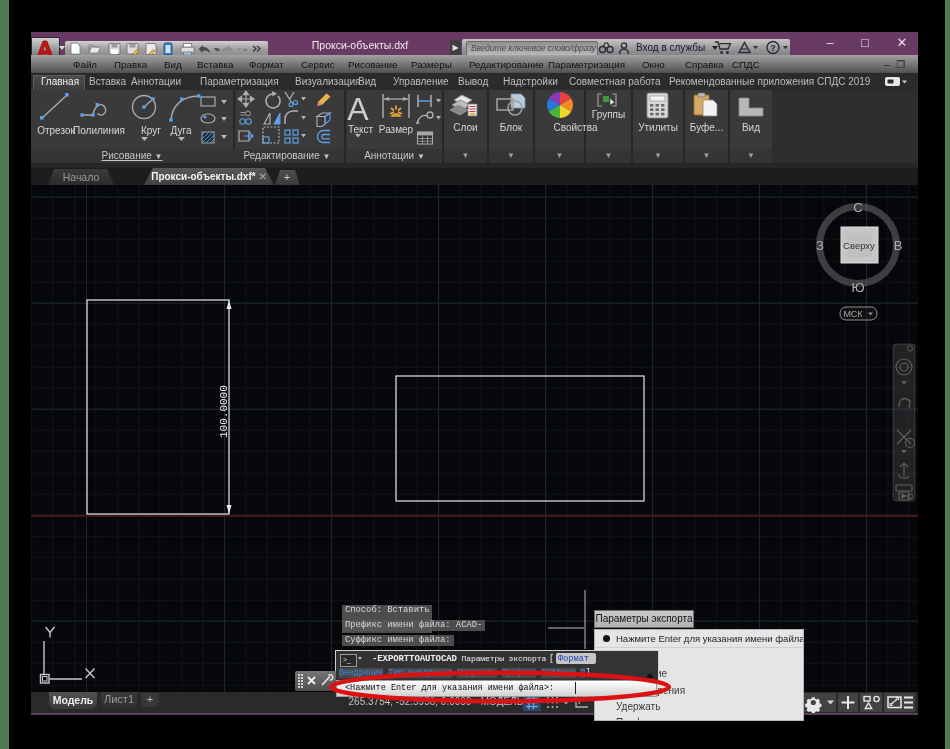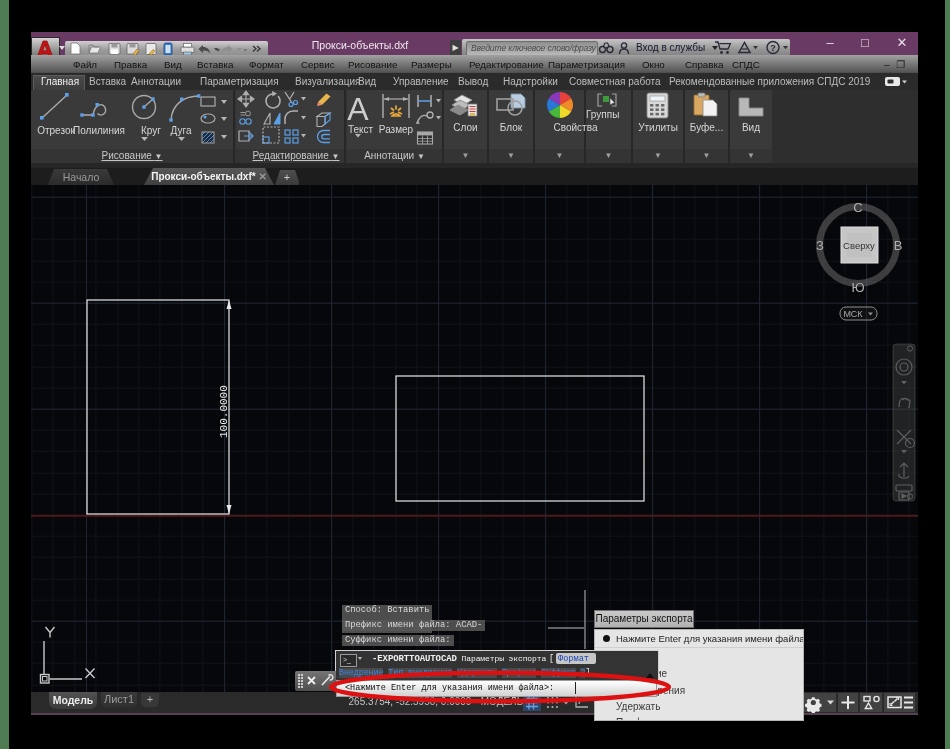--- a/index.html
+++ b/index.html
@@ -166,21 +166,21 @@
       <path d="M17 4.5 L22 4.5 L19.5 7.5 Z" fill="#cfcfcf"></path>
     </svg>
   </div>
   <div class="abs ribbon" id="ribbon">
     <div class="abs" style="left:741px;top:0;width:146px;height:73px;background:#2e2e2e;"></div>
 
     <div class="abs panel" style="left:0;width:202px;"></div>
       <div class="abs ptitle" style="left:0;width:202px;text-decoration:underline;">Рисование <span style="font-size:8px">▼</span></div>
     <div class="abs psep" style="left:202px;"></div>
     <div class="abs panel" style="left:205px;width:108px;"></div>
-      <div class="abs ptitle" style="left:211px;width:108px;text-decoration:underline;">Редактирование <span style="font-size:8px">▼</span></div>
+      <div class="abs ptitle" style="left:202px;width:108px;">Редактирование <span style="font-size:8px">▼</span></div>
     <div class="abs psep" style="left:313px;"></div>
     <div class="abs panel" style="left:316px;width:95px;"></div>
       <div class="abs ptitle" style="left:316px;width:95px;">Аннотации <span style="font-size:8px">▼</span></div>
     <div class="abs psep" style="left:411px;"></div>
     <div class="abs panel" style="left:413px;width:43px;"></div>
       <div class="abs ptitle ponly" style="left:413px;width:43px;">▼</div>
     <div class="abs psep" style="left:456px;"></div>
     <div class="abs panel" style="left:458px;width:44px;"></div>
       <div class="abs ptitle ponly" style="left:458px;width:44px;">▼</div>
     <div class="abs psep" style="left:502px;"></div>
@@ -357,21 +357,21 @@
         <path d="M0 0 L-11.2 -6.5 A13 13 0 0 1 0 -13 Z" fill="#8838b8"></path>
       </g>
     </svg>
     <div class="ilabel" style="left:504px;top:32px;width:49px;padding-left:16px;">Свойства</div>
 
     <svg width="45" height="59" viewBox="0 0 45 59" style="position:absolute;left:555px;top:0">
       <path d="M16 4 h-4 v12 h4 M26 4 h4 v12 h-4" fill="none" stroke="#9f9f9f" stroke-width="1.2"></path>
       <rect x="17" y="6" width="6" height="6" fill="#3c9a3c"></rect>
       <path d="M24 8 l0 7 4.5 -2.5 z" fill="#e8e8e8" stroke="#555" stroke-width="0.7"></path>
     </svg>
-    <div class="ilabel" style="left:555px;top:19px;width:31px;">Группы</div>
+    <div class="ilabel" style="left:555px;top:19px;width:45px;">Группы</div>
 
     <svg width="50" height="59" viewBox="0 0 50 59" style="position:absolute;left:602px;top:0">
       <rect x="14" y="3" width="21" height="25" rx="2" fill="#d8d8d8" stroke="#888" stroke-width="0.9"></rect>
       <rect x="17" y="6" width="15" height="5" fill="#eef4f8" stroke="#999" stroke-width="0.7"></rect>
       <g fill="#6a6a6a">
         <rect x="17" y="14" width="3.4" height="2.6"></rect>
           <rect x="22.5" y="14" width="3.4" height="2.6"></rect>
           <rect x="28" y="14" width="3.4" height="2.6"></rect>
         <rect x="17" y="18.4" width="3.4" height="2.6"></rect>
           <rect x="22.5" y="18.4" width="3.4" height="2.6"></rect>

